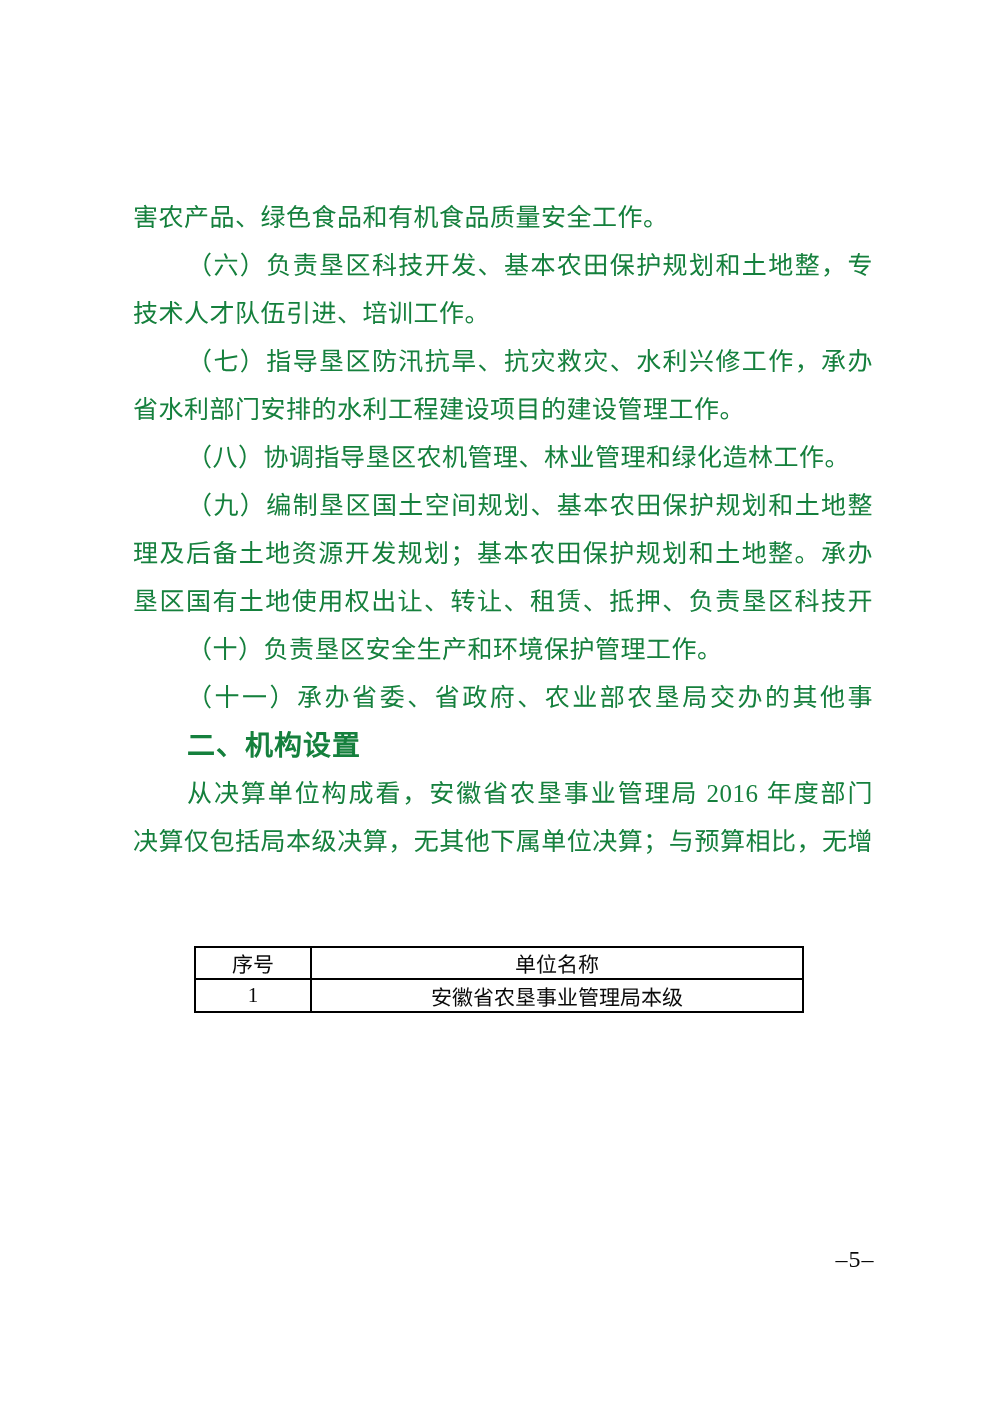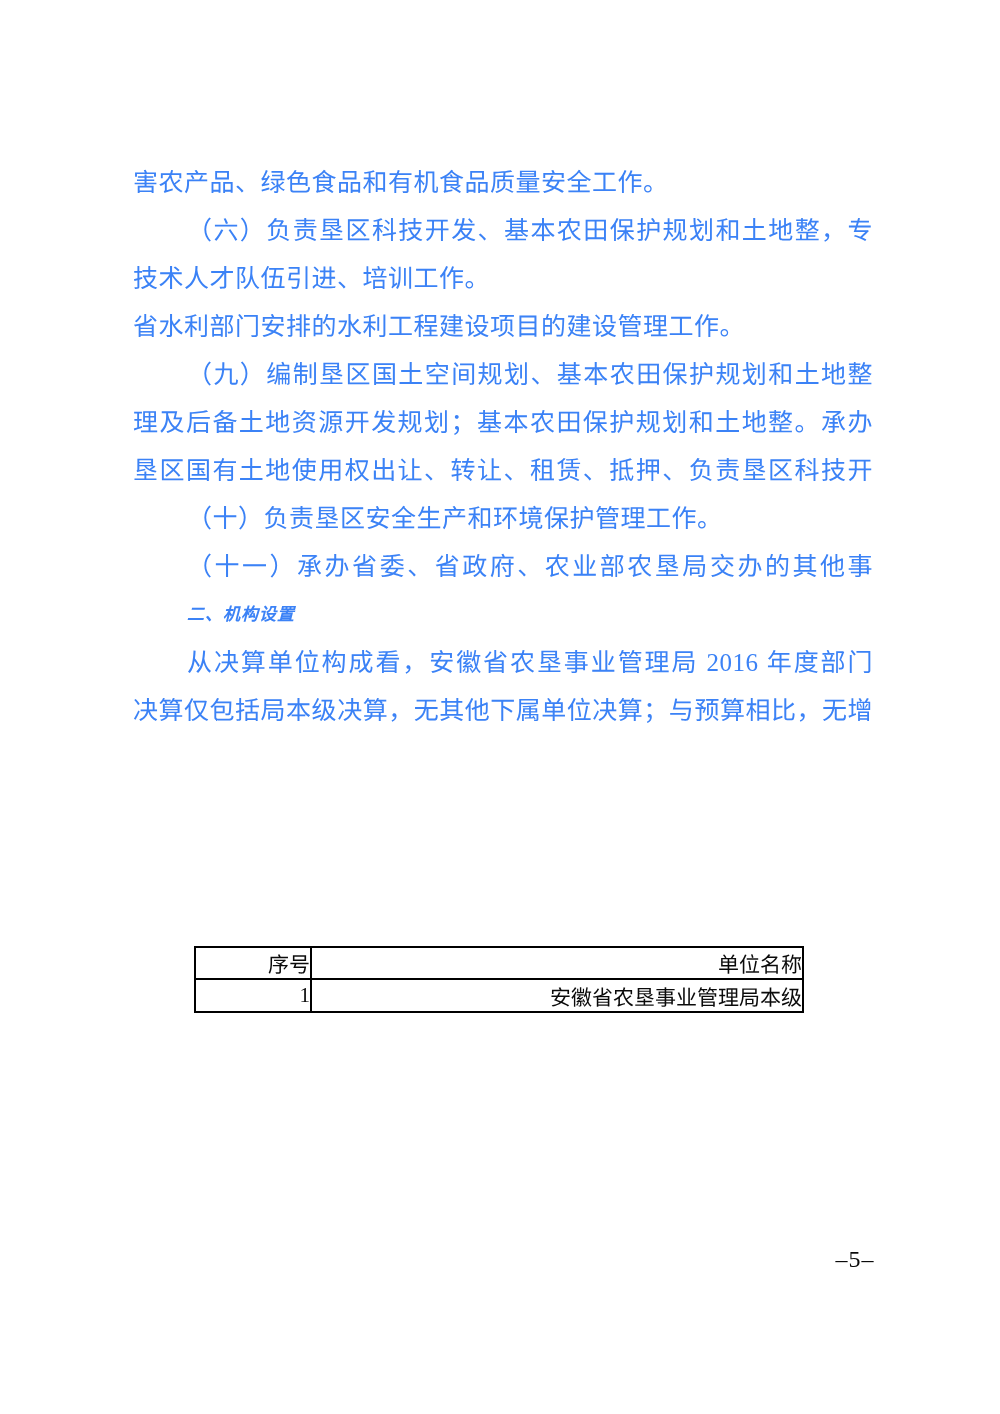--- a/index.html
+++ b/index.html
@@ -16,67 +16,66 @@
     left: 0; top: 0;
     width: 1000px;
     height: 1414px;
     background: #ffffff;
     overflow: hidden;
   }
   
   .doc-body {
     position: absolute;
     left: 133px;
-    top: 159px;
+    top: 194px;
     width: 740px;
     font-size: 25px;
     line-height: 48px;
-    color: #3b82f6;
+    color: #15803d;
   }
   .line {
     height: 48px;
     overflow: hidden;
     white-space: normal;
     letter-spacing: 0.5px;
   }
   .line.fill {
     text-align: justify;
     text-align-last: justify;
     -moz-text-align-last: justify;
   }
   .line.indent {
     text-indent: 54px;
   }
   .line.heading {
     font-family: "Liberation Sans", "DejaVu Sans", sans-serif;
     font-weight: 700;
-    font-size: 17px;
+    font-size: 28px;
     text-indent: 54px;
     letter-spacing: 1px;
-    font-style: italic;
   }
   
   .units-table-wrap {
     position: absolute;
     left: 194px;
     top: 946px;
     width: 610px;
   }
   table.units-table {
     border-collapse: collapse;
     width: 610px;
     table-layout: fixed;
     font-size: 21px;
     color: #0a0a0a;
   }
   table.units-table th,
   table.units-table td {
     border: 2px solid #000000;
     font-weight: normal;
-    text-align: right;
+    text-align: center;
     vertical-align: middle;
     padding: 0;
     overflow: hidden;
   }
   table.units-table .col-seq { width: 116px; }
   table.units-table tr.header-row th { height: 31px; }
   table.units-table tr.data-row td { height: 33px; }
   
   .page-number {
     position: absolute;
@@ -92,21 +91,23 @@
 </style>
 </head>
 <body>
 
 <div class="page">
 
   <div class="doc-body">
       <div class="line">害农产品、绿色食品和有机食品质量安全工作。</div>
       <div class="line fill indent">（六）负责垦区科技开发、基本农田保护规划和土地整，专业</div>
       <div class="line">技术人才队伍引进、培训工作。</div>
+      <div class="line fill indent">（七）指导垦区防汛抗旱、抗灾救灾、水利兴修工作，承办</div>
       <div class="line">省水利部门安排的水利工程建设项目的建设管理工作。</div>
+      <div class="line indent">（八）协调指导垦区农机管理、林业管理和绿化造林工作。</div>
       <div class="line fill indent">（九）编制垦区国土空间规划、基本农田保护规划和土地整</div>
       <div class="line fill">理及后备土地资源开发规划；基本农田保护规划和土地整。承办</div>
       <div class="line fill">垦区国有土地使用权出让、转让、租赁、抵押、负责垦区科技开发、</div>
       <div class="line indent">（十）负责垦区安全生产和环境保护管理工作。</div>
       <div class="line fill indent">（十一）承办省委、省政府、农业部农垦局交办的其他事项。</div>
       <div class="line heading">二、机构设置</div>
       <div class="line fill indent">从决算单位构成看，安徽省农垦事业管理局 2016 年度部门</div>
       <div class="line fill">决算仅包括局本级决算，无其他下属单位决算；与预算相比，无增</div>
     </div>
 

